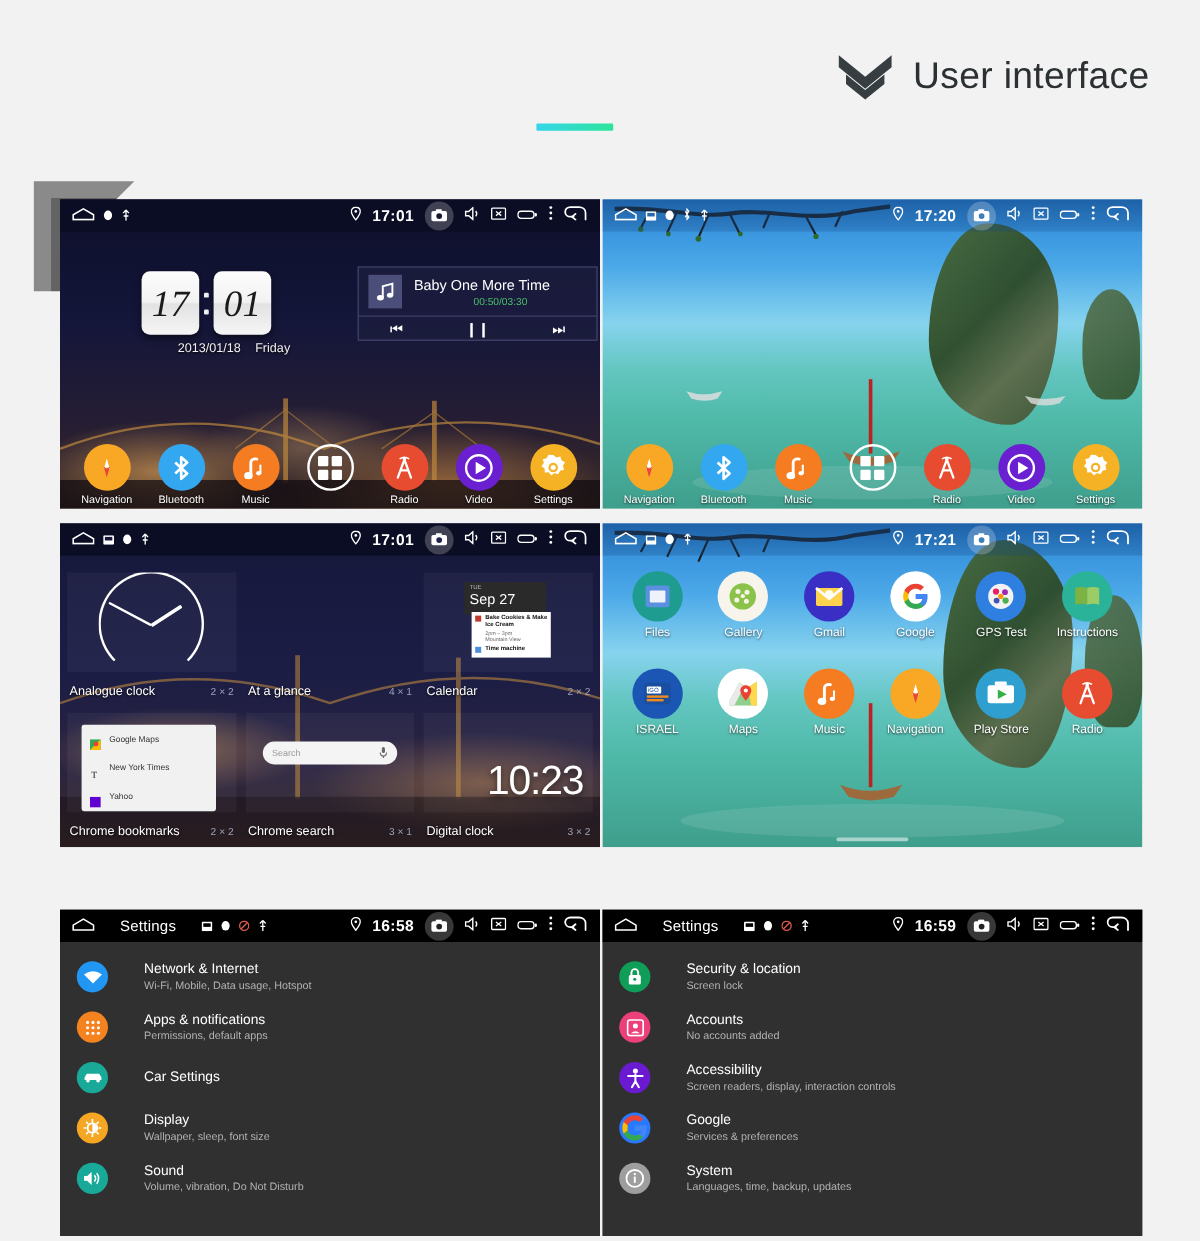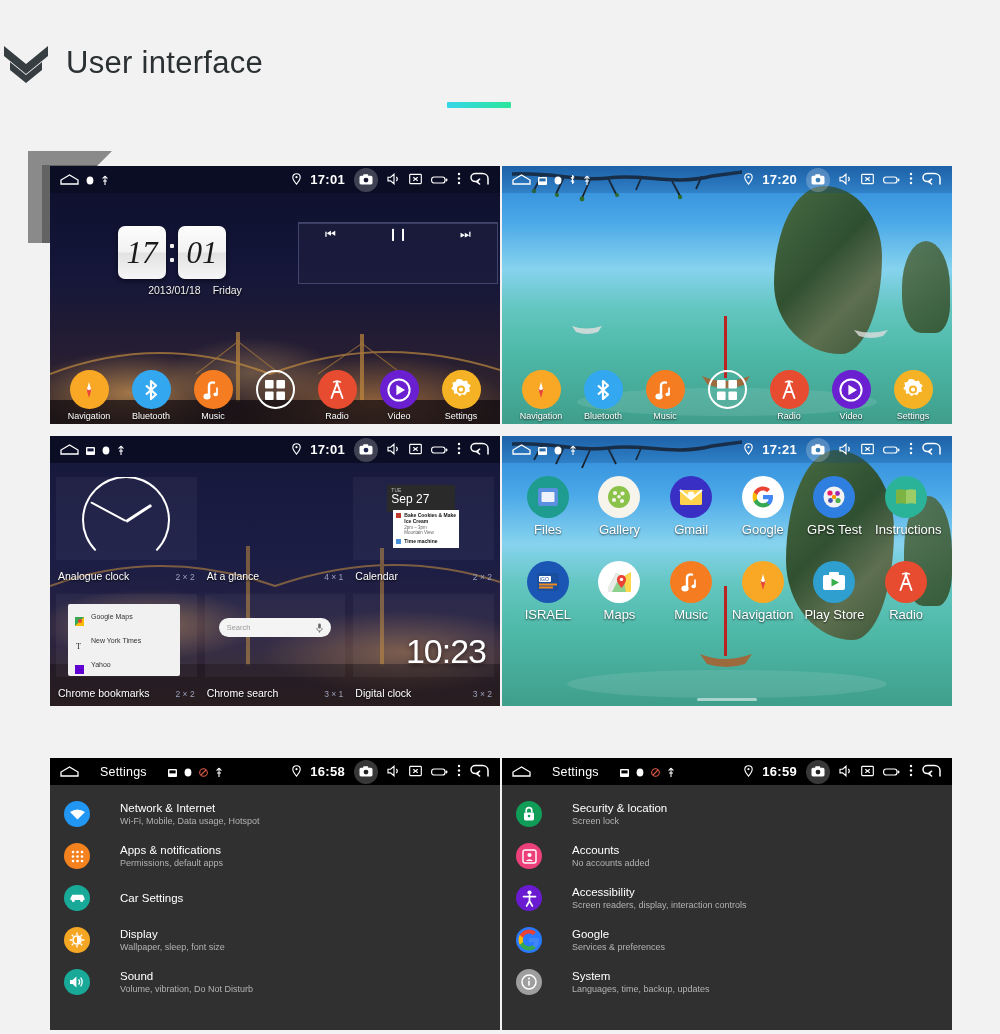--- a/index.html
+++ b/index.html
@@ -5,21 +5,21 @@
   * { box-sizing: border-box; margin: 0; padding: 0; }
   body {
     width: 1000px; height: 1034px;
     background: #f2f2f2;
     font-family: "Liberation Sans", sans-serif;
     position: relative;
     overflow: hidden;
   }
 
   
-  .page-header { position:absolute; left:0; top:40px; width:958px; text-align:left; }
+  .page-header { position:absolute; left:0; top:40px; width:958px; text-align:right; }
   .header-row { display:inline-flex; align-items:center; gap:14px; }
   .chev { display:block; }
   .header-title { font-size:31px; color:#2b3033; font-weight:400; letter-spacing:.3px; }
   .header-rule { width:64px; height:6px; margin:12px auto 0;
                  background:linear-gradient(90deg,#35d6e8 0%,#2ce59b 100%); border-radius:1px; }
 
   
   .corner-bracket { position:absolute; left:28px; top:143px; width:84px; height:100px; }
 
   
@@ -146,21 +146,21 @@
   .digi-clock { position:absolute; right:8px; bottom:6px; font-size:34px; color:#fff;
                 font-weight:300; letter-spacing:-1px; text-shadow:0 2px 5px rgba(0,0,0,.6); }
 
   
   #panel-apps { left:502px; top:436px; width:450px; height:270px; }
   .apps-grid { position:absolute; left:0; top:40px; width:100%; }
   .apps-row { display:flex; justify-content:space-around; margin-bottom:24px; padding:0 10px; }
   .app-item { width:62px; text-align:center; }
   .app-icon { width:42px; height:42px; border-radius:50%; margin:0 auto 4px;
               display:flex; align-items:center; justify-content:center; }
-  .app-label { font-size:13px; color:#fff; text-shadow:0 1px 2px rgba(0,0,0,.75); }
+  .app-label { font-size:10px; color:#fff; text-shadow:0 1px 2px rgba(0,0,0,.75); }
   .drawer-handle { position:absolute; left:50%; transform:translateX(-50%); bottom:5px;
                    width:60px; height:3px; background:rgba(255,255,255,.55); border-radius:2px; }
 
   
   .settings-panel { background:#303030; }
   #panel-set-left  { left:50px; top:758px; width:450px; height:272px; }
   #panel-set-right { left:502px; top:758px; width:450px; height:272px; }
   .sb-black { background:#000; }
   .set-list { position:absolute; left:0; top:27px; right:0; bottom:0; padding-top:8px; }
   .set-item { display:flex; align-items:center; gap:30px; padding:8px 0 8px 14px; }
@@ -278,20 +278,33 @@
         <i></i>
       </div>
     <div class="flip-card">01</div>
   </div>
   <div class="clock-date">
     <span style="margin-left:0">2013/01/18</span>
     <span>Friday</span>
   </div>
 
   <div class="player">
+    <div class="player-top">
+      <span class="albumart">
+        <svg width="17" height="16" viewBox="0 0 17 16">
+            <path d="M6 13.2 V3.6 L14 1.4 V11" fill="none" stroke="#fff" stroke-width="1.6"></path>
+            <ellipse cx="4" cy="13.2" rx="2.9" ry="2.3" fill="#fff"></ellipse>
+            <ellipse cx="12" cy="11" rx="2.6" ry="2.1" fill="#fff"></ellipse>
+          </svg>
+      </span>
+      <span style="flex:1">
+        <div class="track">Baby One More Time</div>
+        <div class="track-time">00:50/03:30</div>
+      </span>
+    </div>
     <div class="player-ctrl">
       <span>⏮</span>
       <span>❙❙</span>
       <span>⏭</span>
     </div>
   </div>
 
   <div class="dock">
       <div class="dock-item">
         <div class="dock-icon" style="background: rgb(249, 168, 37);">

